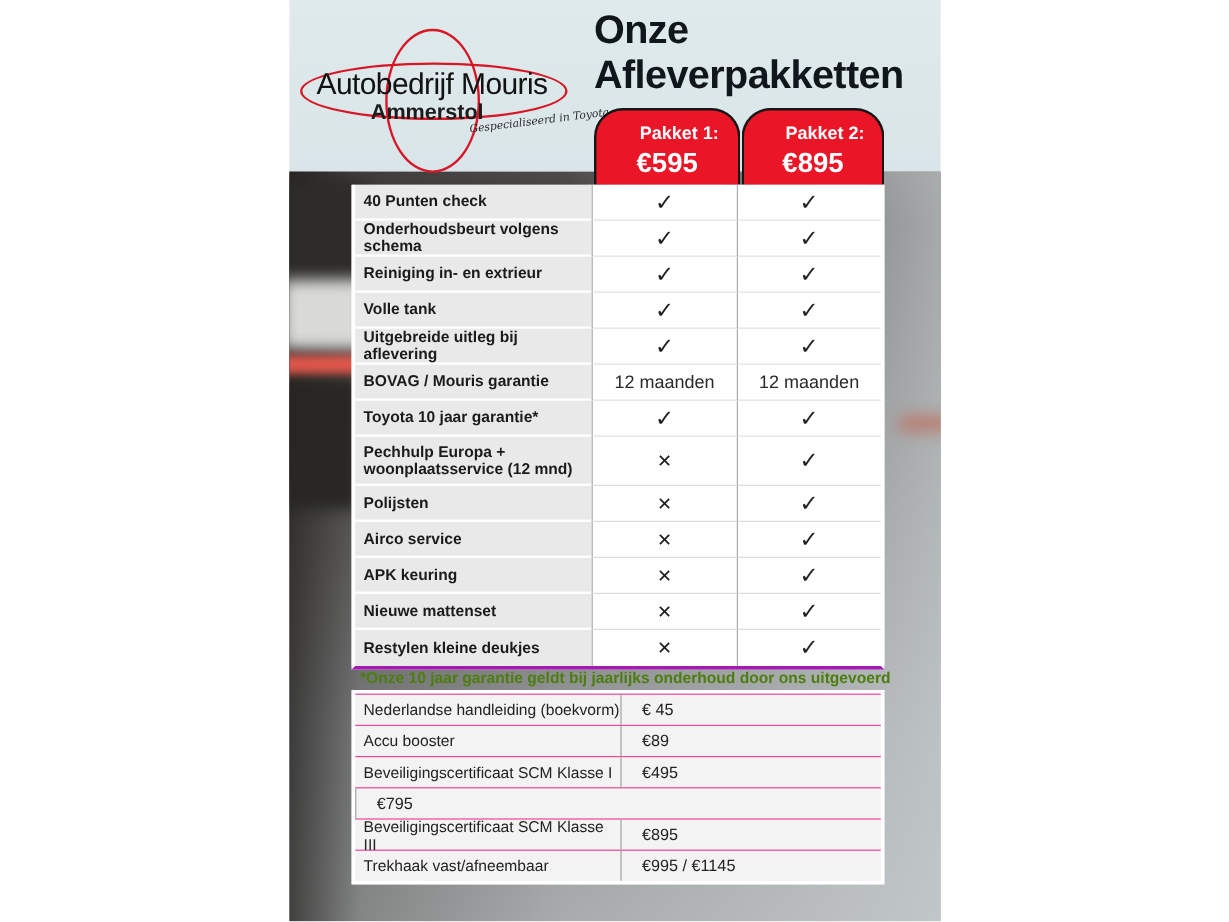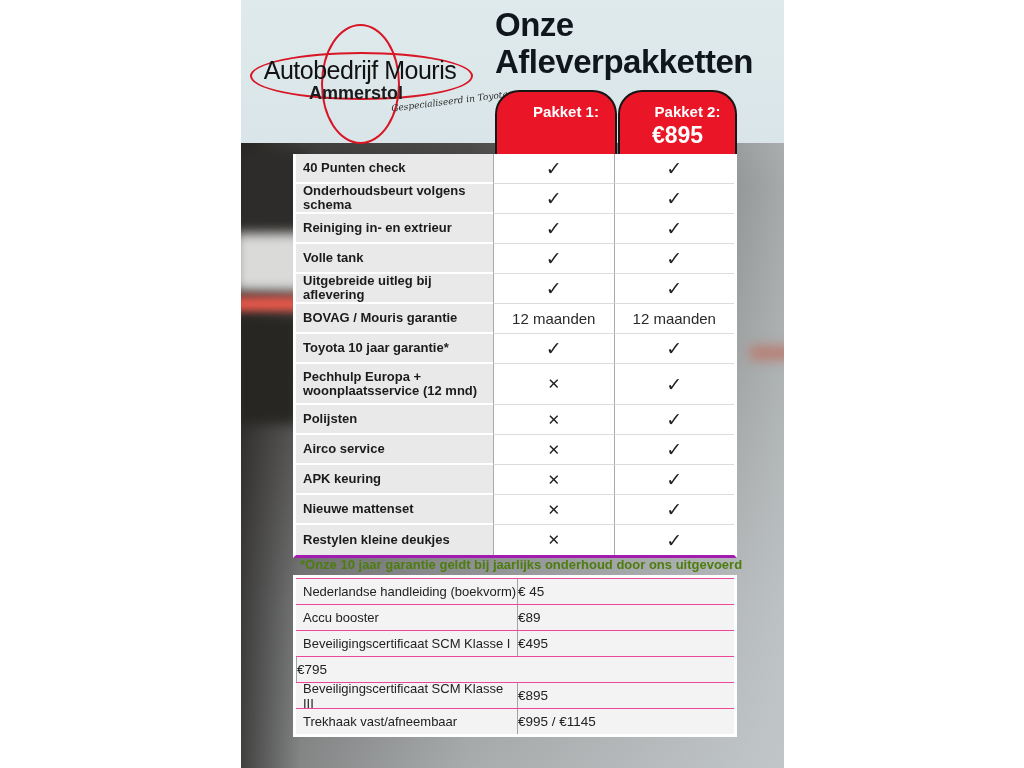--- a/index.html
+++ b/index.html
@@ -73,21 +73,21 @@
   
   .options{position:absolute;left:52px;top:575px;width:444px;box-sizing:border-box;
        border:3px solid rgba(255,255,255,0.95);background:#f3f3f3;}
   .opt-header{height:30px;line-height:30px;background:#e3e3e3;padding-left:7px;
        font-size:15px;font-weight:bold;color:#1a1a1a;white-space:nowrap;}
   .opt-header .red{color:#e21a2c;}
   .o-row{display:flex;height:25px;border-top:1px solid #ec4899;}
   .o-label{width:221px;box-sizing:border-box;display:flex;align-items:center;
        padding-left:7px;font-size:13px;color:#222;}
   .o-price{flex:1;box-sizing:border-box;border-left:1px solid #a0a4a6;display:flex;
-       align-items:center;padding-left:0;font-size:13.5px;color:#222;}
+       align-items:center;padding-left:17px;font-size:13.5px;color:#222;}
 </style>
 </head>
 <body>
 
 <div class="page">
   <div class="strip">
 
     <div class="topband"></div>
 
     <div class="photo">
@@ -106,20 +106,21 @@
       <div class="brand-tagline">Gespecialiseerd in Toyota</div>
     </div>
 
     <div class="title">
       <div>Onze</div>
       <div>Afleverpakketten</div>
     </div>
 
     <div class="pkg pkg1">
       <div class="pkg-name">Pakket 1:</div>
+      <div class="pkg-price">€595</div>
     </div>
     <div class="pkg pkg2">
       <div class="pkg-name">Pakket 2:</div>
       <div class="pkg-price">€895</div>
     </div>
 
     <div class="comparison" id="comparison-table">
         <div class="c-row">
           <div class="c-label">40 Punten check</div>
           <div class="c-val">

